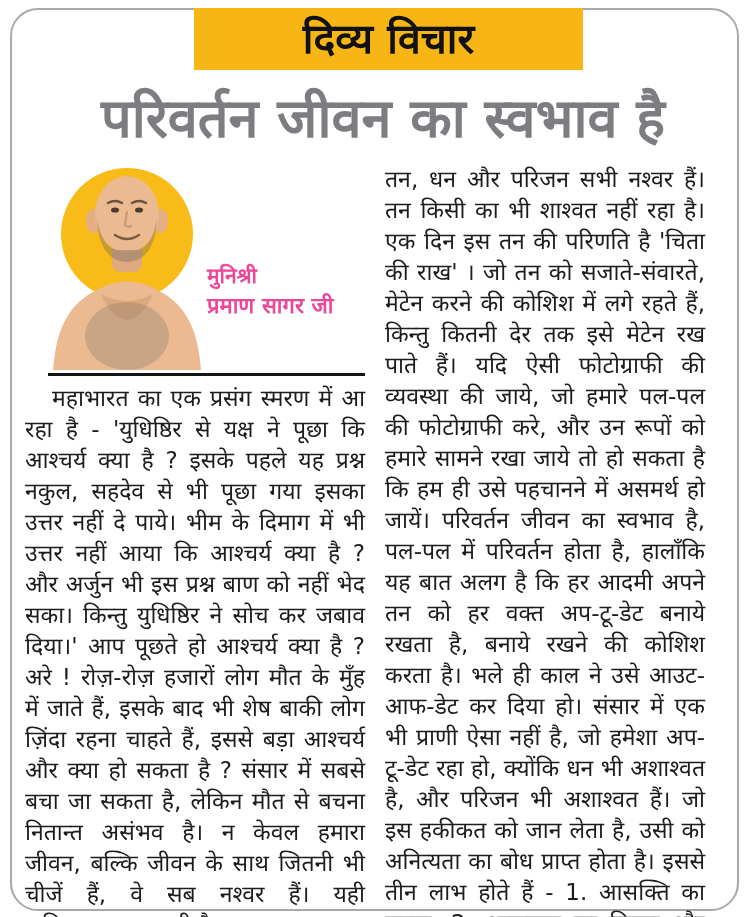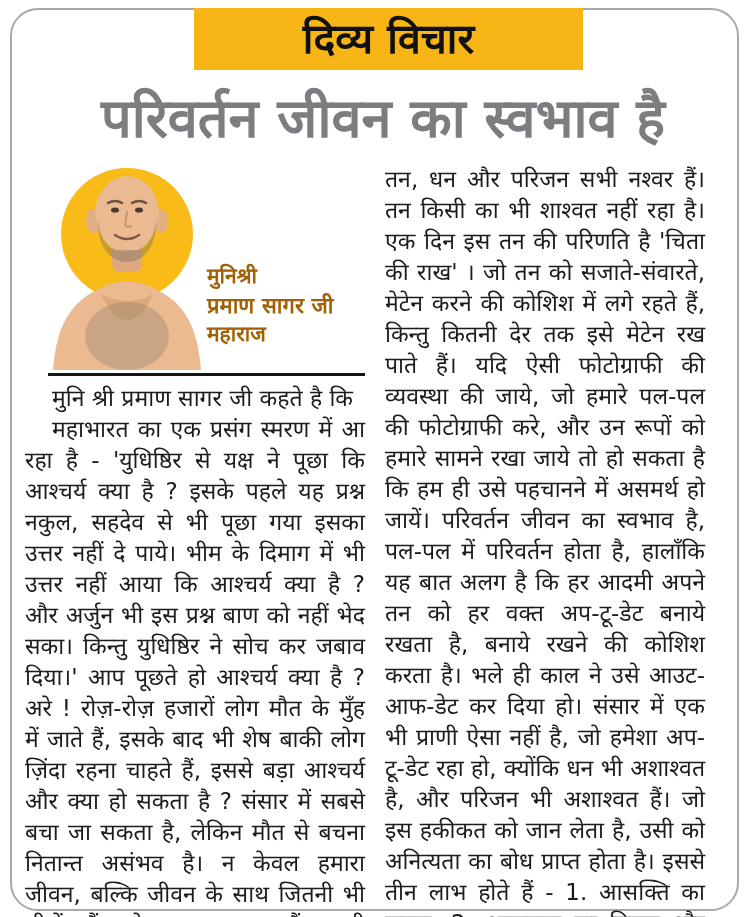--- a/index.html
+++ b/index.html
@@ -20,21 +20,21 @@
   .headline{position:absolute;left:25px;top:76px;width:700px;margin:8px;z-index:2;
             text-align:center;font-size:54px;font-weight:bold;color:var(--headline-grey);
             line-height:1.3;white-space:nowrap;}
   .col{position:absolute;z-index:2;color:var(--body-ink);font-size:23px;line-height:31px;}
   .col p{margin:0;text-align:justify;text-align-last:left;}
   .col p.indent{text-indent:27px;}
   .col-left{left:25px;top:168px;width:340px;}
   .col-right{left:385px;top:164px;width:320px;}
   .photo-area{position:relative;width:340px;height:202px;overflow:hidden;}
   .photo-svg{position:absolute;left:0;top:0;}
-  .author-block{position:absolute;left:182px;top:94px;line-height:29px;color:#a16207;}
+  .author-block{position:absolute;left:182px;top:94px;line-height:29px;color:#ec4899;}
   .author-prefix{font-size:21px;font-weight:600;}
   .author-name{font-size:22px;font-weight:bold;}
   .author-suffix{font-size:21px;font-weight:600;}
   .author-rule{border:none;border-top:3px solid #151515;margin:3px 0 7px 23px;width:317px;}
 </style>
 </head>
 <body>
 
 <div class="page">
 
@@ -74,27 +74,25 @@
         <ellipse cx="90" cy="42" rx="4" ry="2.6" fill="#4A3A30"></ellipse>
         <ellipse cx="114" cy="42" rx="4" ry="2.6" fill="#4A3A30"></ellipse>
 
         <path d="M102,44 L100,57 Q102,60 106,58" stroke="#C79570" stroke-width="2" fill="none" stroke-linecap="round"></path>
 
         <path d="M90,67 Q102,75 114,67" stroke="#7A5A45" stroke-width="2.5" fill="none" stroke-linecap="round"></path>
       </svg>
       <div class="author-block">
         <div class="author-prefix">मुनिश्री</div>
         <div class="author-name">प्रमाण सागर जी</div>
-        <div class="author-suffix">महाराज</div>
       </div>
     </div>
 
     <hr class="author-rule">
 
-    <p class="indent">मुनि श्री प्रमाण सागर जी कहते है कि</p>
     <p class="indent">महाभारत का एक प्रसंग स्मरण में आ रहा है - 'युधिष्ठिर से यक्ष ने पूछा कि आश्चर्य क्या है ? इसके पहले यह प्रश्न नकुल, सहदेव से भी पूछा गया इसका उत्तर नहीं दे पाये। भीम के दिमाग में भी उत्तर नहीं आया कि आश्चर्य क्या है ? और अर्जुन भी इस प्रश्न बाण को नहीं भेद सका। किन्तु युधिष्ठिर ने सोच कर जबाव दिया।' आप पूछते हो आश्चर्य क्या है ? अरे ! रोज़-रोज़ हजारों लोग मौत के मुँह में जाते हैं, इसके बाद भी शेष बाकी लोग ज़िंदा रहना चाहते हैं, इससे बड़ा आश्चर्य और क्या हो सकता है ? संसार में सबसे बचा जा सकता है, लेकिन मौत से बचना नितान्त असंभव है। न केवल हमारा जीवन, बल्कि जीवन के साथ जितनी भी चीजें हैं, वे सब नश्वर हैं। यही अनित्यभावना कहती है। हमारा</p>
   </div>
 
   <div class="col col-right">
     <p>तन, धन और परिजन सभी नश्वर हैं। तन किसी का भी शाश्वत नहीं रहा है। एक दिन इस तन की परिणति है 'चिता की राख' । जो तन को सजाते-संवारते, मेटेन करने की कोशिश में लगे रहते हैं, किन्तु कितनी देर तक इसे मेटेन रख पाते हैं। यदि ऐसी फोटोग्राफी की व्यवस्था की जाये, जो हमारे पल-पल की फोटोग्राफी करे, और उन रूपों को हमारे सामने रखा जाये तो हो सकता है कि हम ही उसे पहचानने में असमर्थ हो जायें। परिवर्तन जीवन का स्वभाव है, पल-पल में परिवर्तन होता है, हालाँकि यह बात अलग है कि हर आदमी अपने तन को हर वक्त अप-टू-डेट बनाये रखता है, बनाये रखने की कोशिश करता है। भले ही काल ने उसे आउट-आफ-डेट कर दिया हो। संसार में एक भी प्राणी ऐसा नहीं है, जो हमेशा अप-टू-डेट रहा हो, क्योंकि धन भी अशाश्वत है, और परिजन भी अशाश्वत हैं। जो इस हकीकत को जान लेता है, उसी को अनित्यता का बोध प्राप्त होता है। इससे तीन लाभ होते हैं - 1. आसक्ति का छूटना, 2. आकुलता का मिटना और 3. समता का विकास होना।</p>
   </div>
 
 </div>
 
 </body></html>

